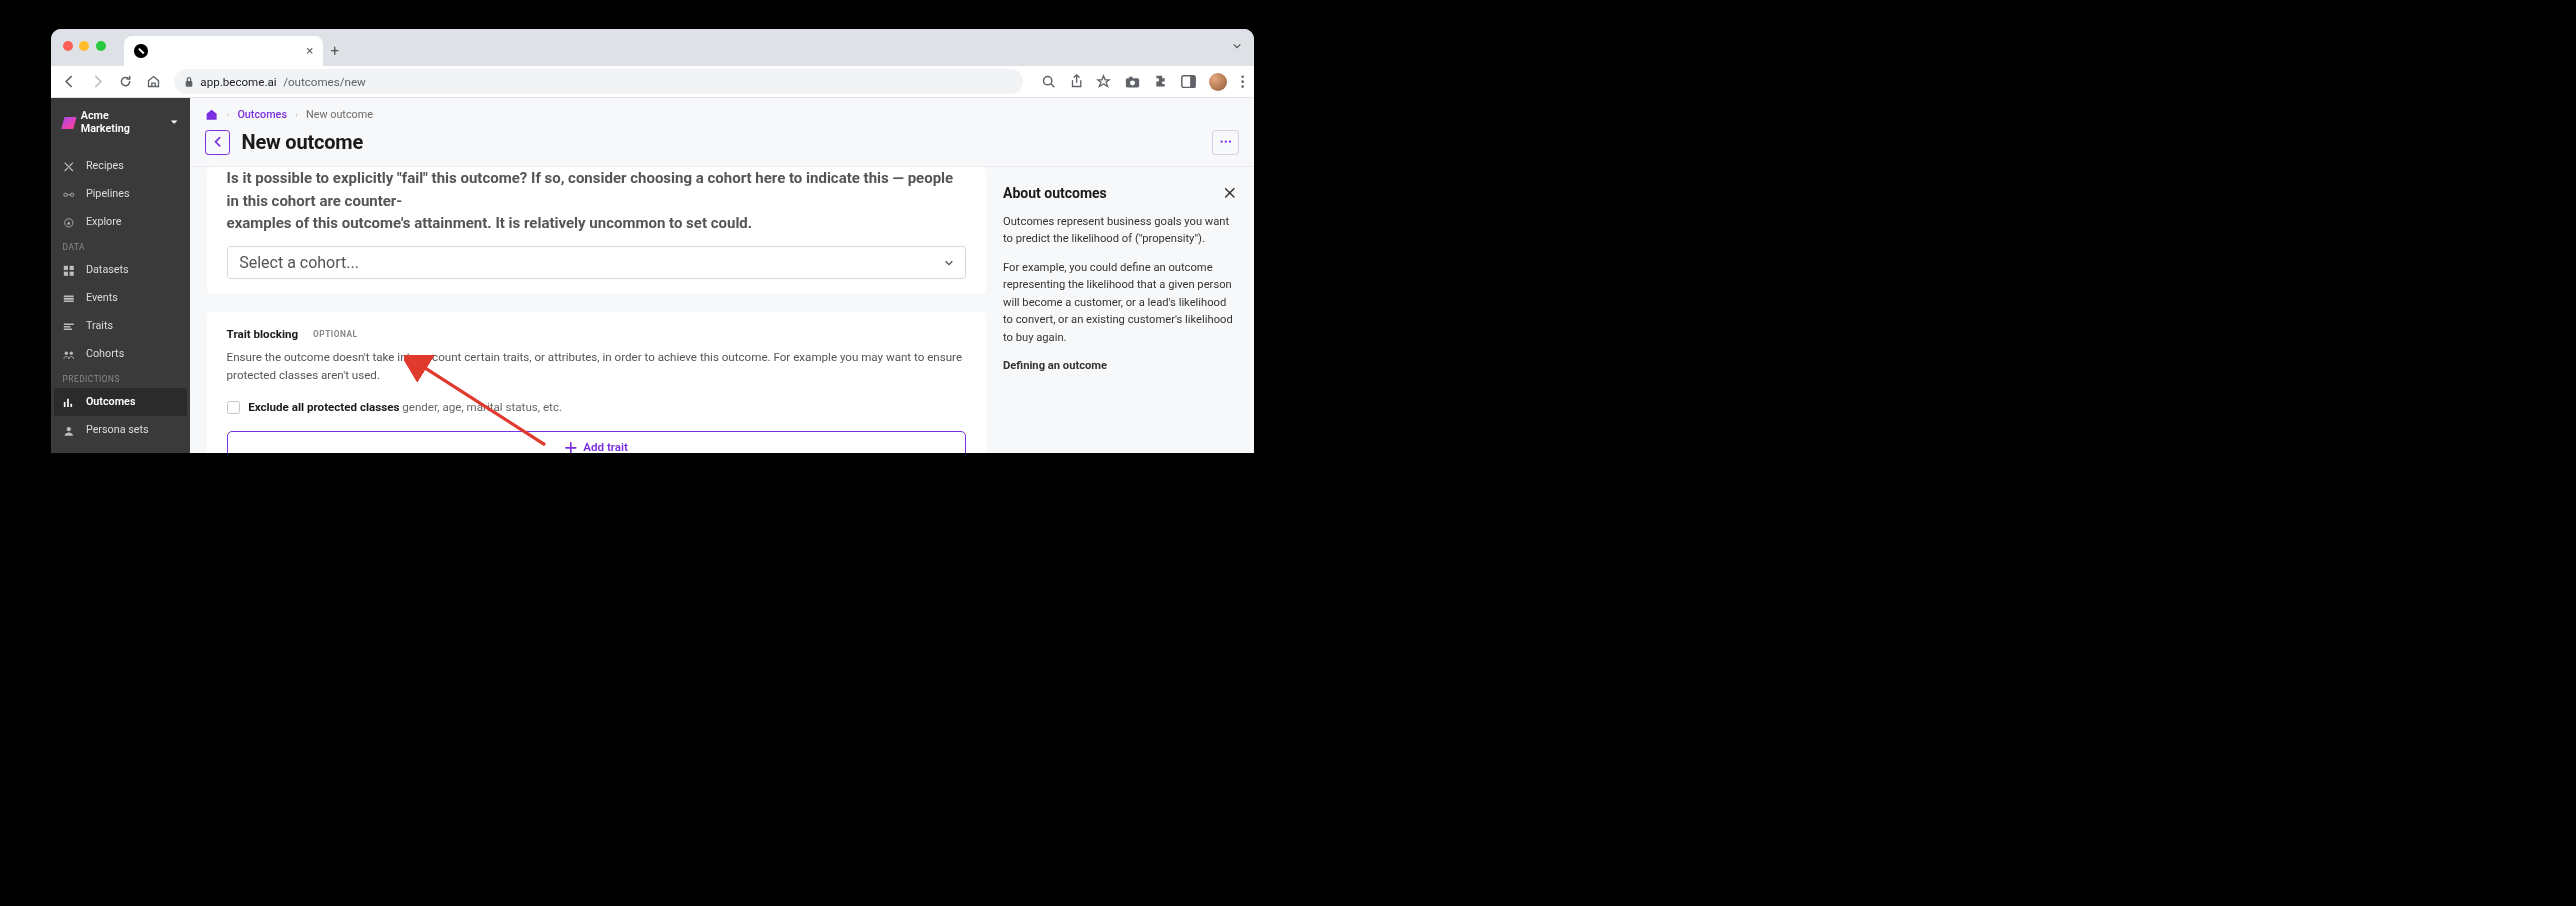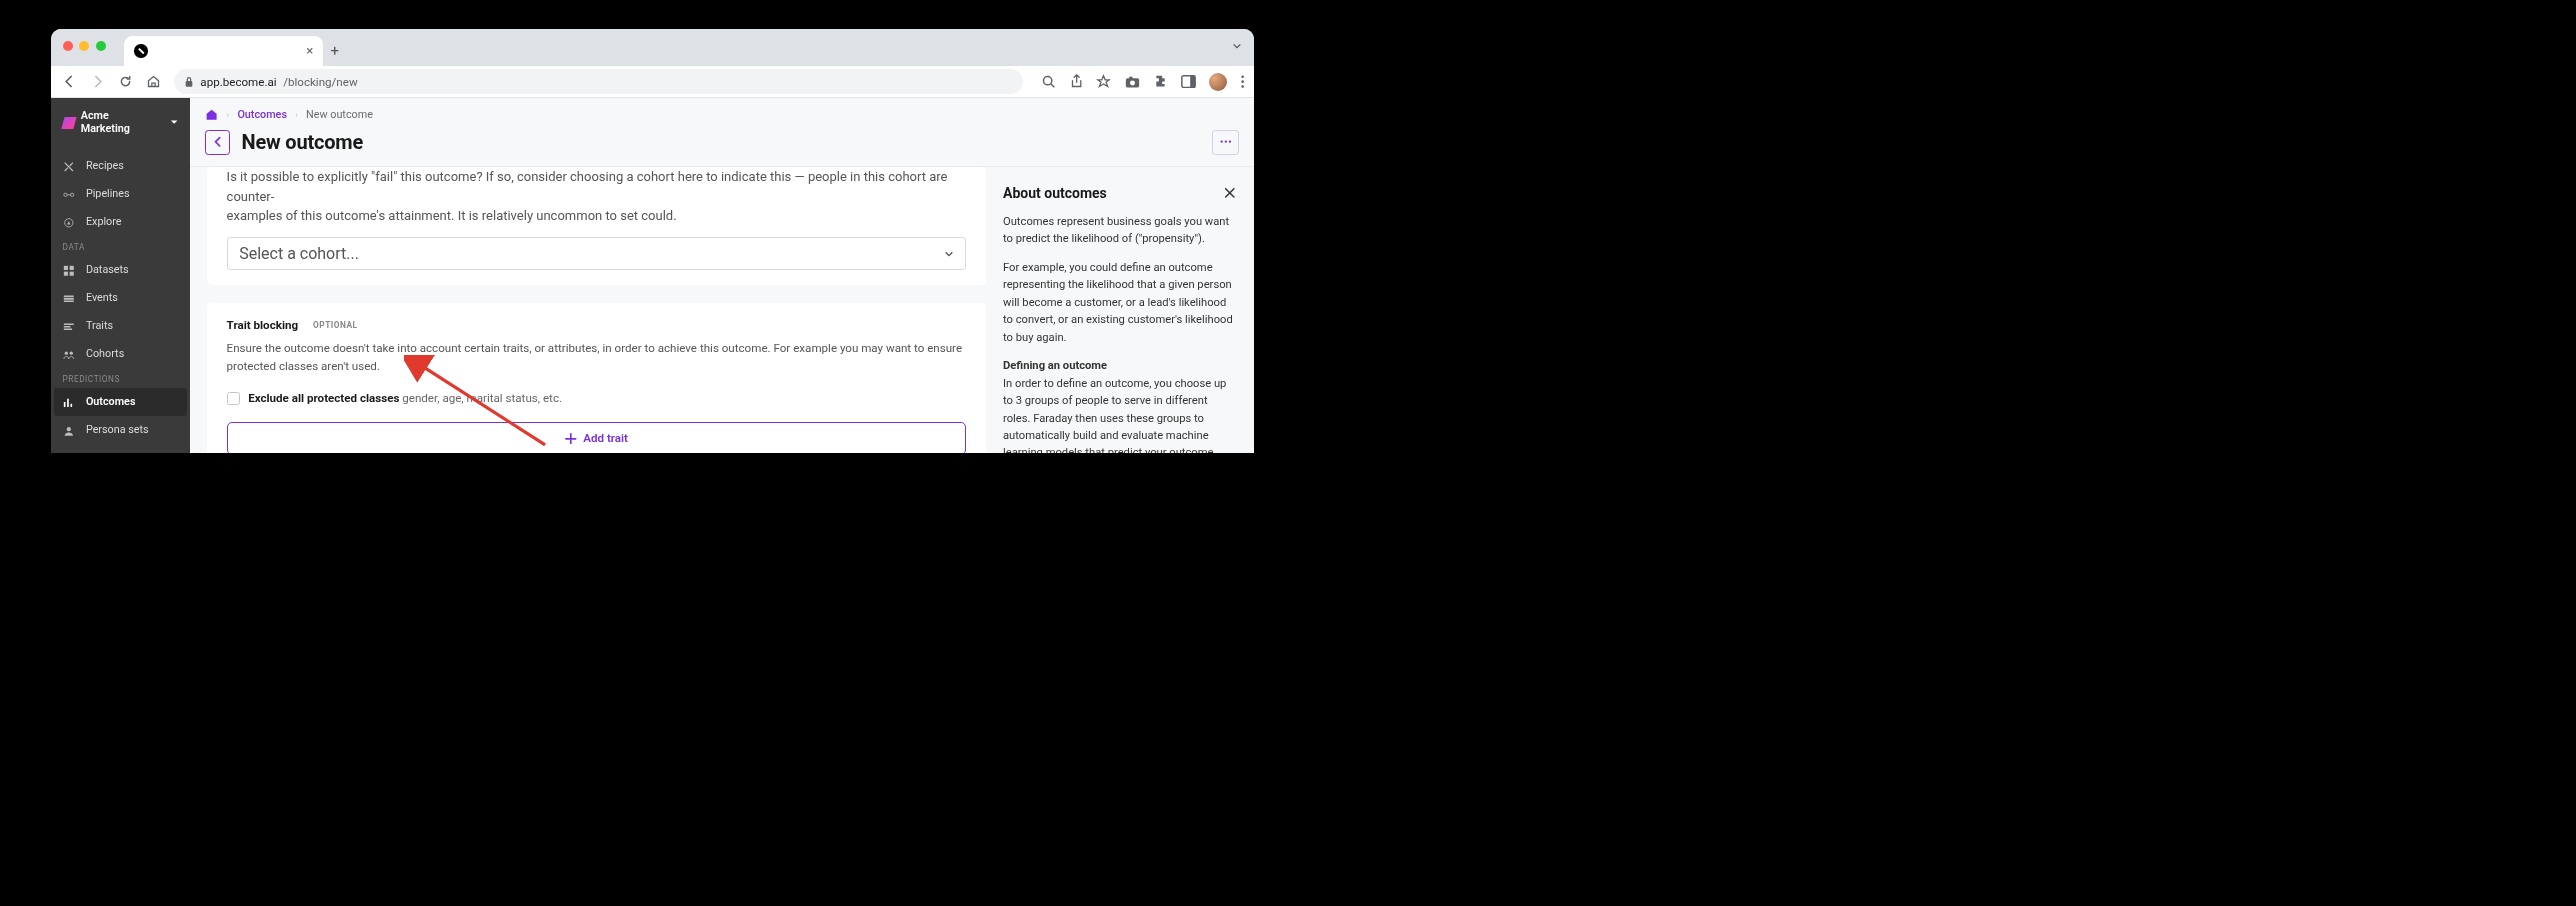--- a/index.html
+++ b/index.html
@@ -190,21 +190,21 @@
   .card {
     background:#fff;
     border-radius:5px;
     padding: 15px 20px;
     margin-bottom: 18px;
   }
   .card.cut {
     padding-top: 0;
   }
   .card .cut-text {
-    font-size:13px; color:#555; line-height:1.5;
+    font-size:15px; color:#555; line-height:1.5;font-weight:bold;
   }
   .select {
     margin-top:11.6px;
     height:33px;
     border:0.8px solid #d7d7de;
     border-radius:3.3px;
     display:flex; align-items:center; justify-content:space-between;
     padding:0 11.6px;
     color:#555; font-size:16px;
   }
@@ -304,21 +304,21 @@
         </svg>
     </div>
     <div class="urlfield">
       <span class="lock">
         <svg width="10" height="11.6" viewBox="0 0 12 14">
             <rect x="2" y="6" width="8" height="7" rx="1.5" fill="#5f6368"></rect>
             <path d="M4 6V4a2 2 0 114 0v2" stroke="#5f6368" stroke-width="1.5" fill="none"></path>
           </svg>
       </span>
       <span class="domain">app.become.ai</span>
-        <span class="path">/blocking/new</span>
+        <span class="path">/outcomes/new</span>
     </div>
     <div class="urlactions">
       <span>
           <svg width="15" height="15" viewBox="0 0 18 18">
             <circle cx="8" cy="8" r="5" stroke="#5f6368" stroke-width="1.8" fill="none"></circle>
             <path d="M12 12l4 4" stroke="#5f6368" stroke-width="1.8"></path>
           </svg>
         </span>
       <span>
           <svg width="13.3" height="15" viewBox="0 0 16 18">
@@ -539,21 +539,20 @@
             <span>
               <svg width="11.6" height="11.6" viewBox="0 0 14 14">
                   <path d="M2 2l10 10M12 2L2 12" stroke="#333" stroke-width="1.8" stroke-linecap="round"></path>
                 </svg>
             </span>
           </div>
           <p>Outcomes represent business goals you want to predict the likelihood of ("propensity").</p>
           <p>For example, you could define an outcome representing the likelihood that a given person will become a customer, or a lead's likelihood to convert, or an existing customer's likelihood to buy again.</p>
           <p>
             <strong>Defining an outcome</strong><br>
-            <span>In order to define an outcome, you choose up to 3 groups of people to serve in different roles. Faraday then uses these groups to automatically build and evaluate machine learning models that predict your outcome.</span>
           </p>
         </div>
       </div>
 
       <svg class="arrow" width="166" height="100" viewBox="0 0 200 120">
         <defs>
           <marker id="ah" markerWidth="10" markerHeight="10" refX="2" refY="5" orient="auto">
             <path d="M0 0L10 5L0 10z" fill="#e03a2f"></path>
           </marker>
         </defs>

